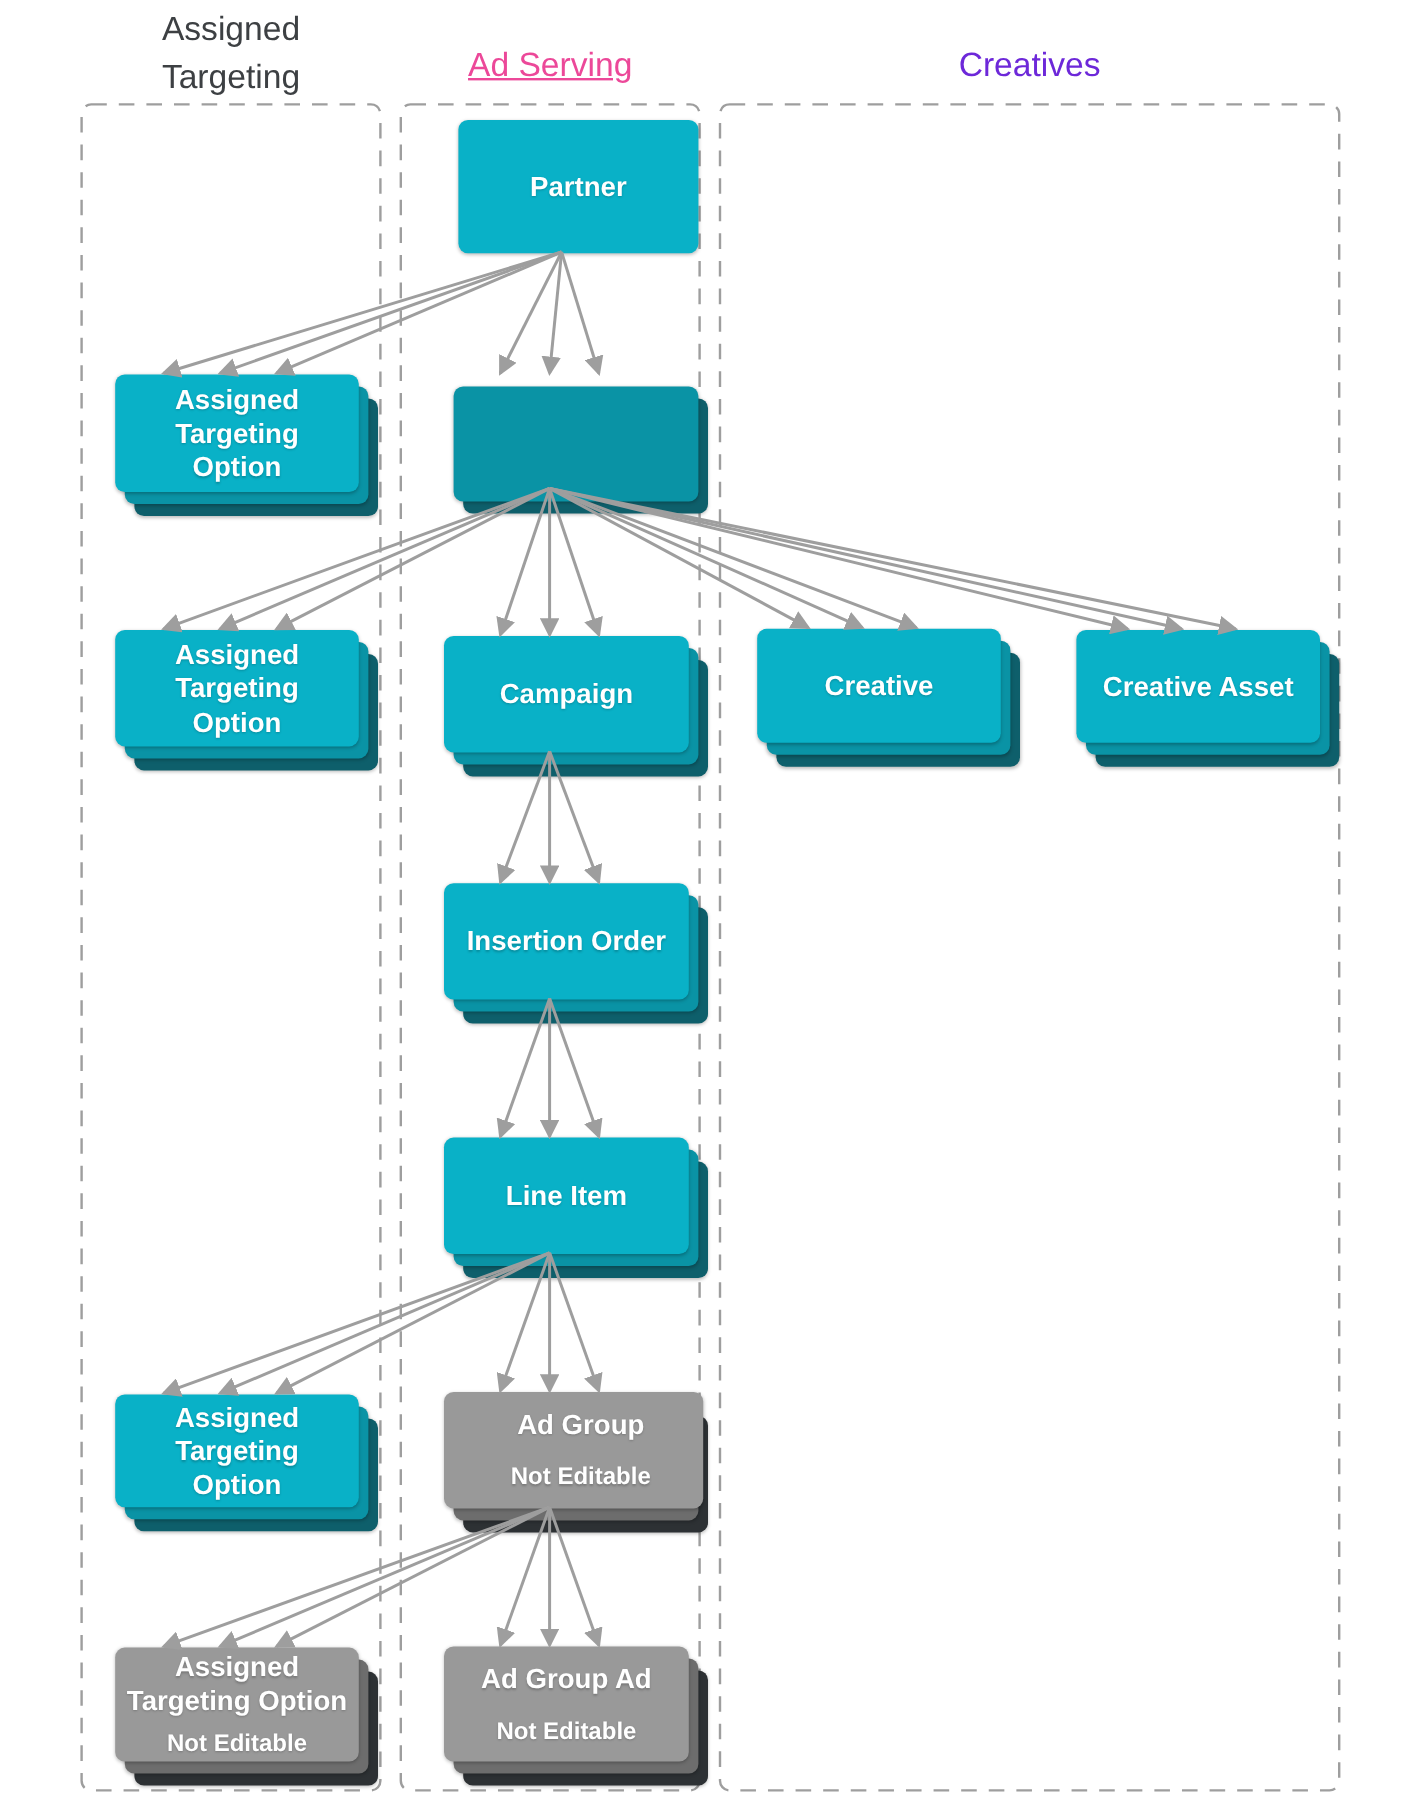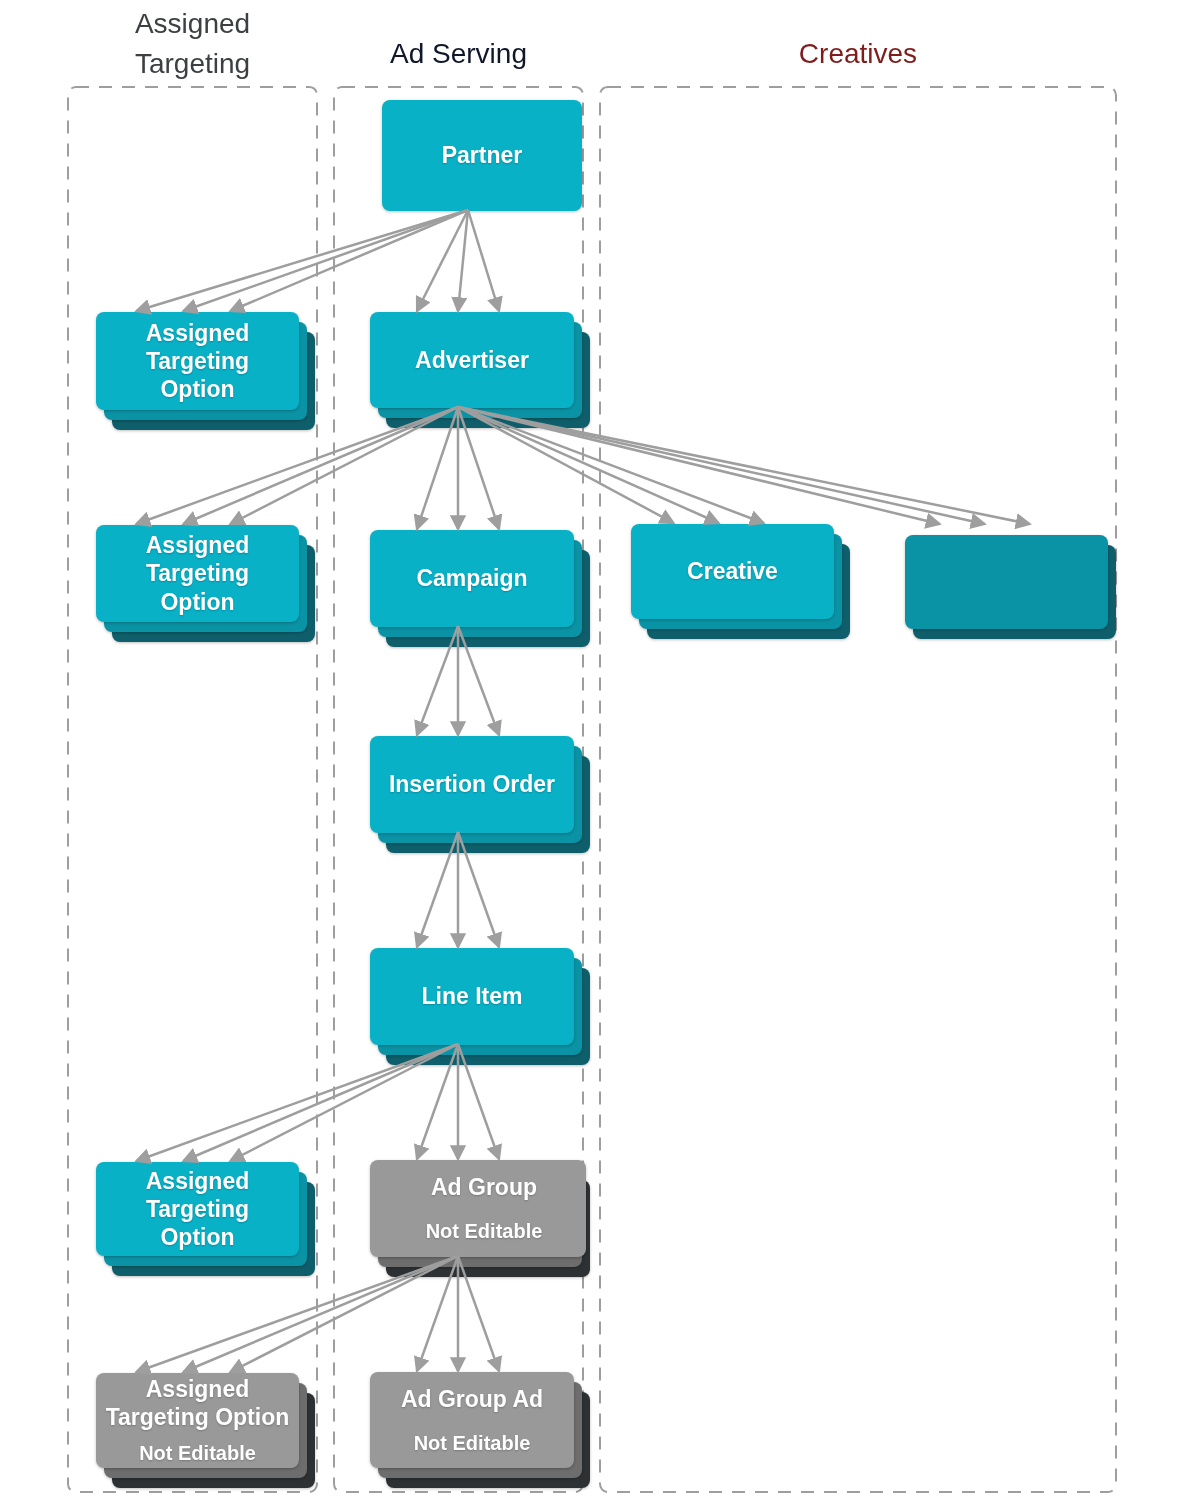--- a/index.html
+++ b/index.html
@@ -46,23 +46,20 @@
         <div class="box-layer" style="left: 8px; top: 10px; width: 203px; height: 98px; background: rgb(10, 147, 165);"></div>
         <div class="box-layer box-front" style="left: 0px; top: 0px; width: 203px; height: 98px; background: rgb(9, 177, 199); color: rgb(255, 255, 255);">
           <div class="box-label-line">Assigned</div>
           <div class="box-label-line">Targeting</div>
           <div class="box-label-line">Option</div>
         </div>
       </div>
       <div class="node" style="left: 356px; top: 312px; width: 220px; height: 116px;">
         <div class="box-layer" style="left: 16px; top: 20px; width: 204px; height: 96px; background: rgb(14, 95, 107);"></div>
         <div class="box-layer" style="left: 8px; top: 10px; width: 204px; height: 96px; background: rgb(10, 147, 165);"></div>
-        <div class="box-layer box-front" style="left: 0px; top: 0px; width: 204px; height: 96px; background: rgb(9, 177, 199); color: rgb(255, 255, 255);">
-          <div class="box-label-line">Advertiser</div>
-        </div>
       </div>
       <div class="node" style="left: 82px; top: 525px; width: 219px; height: 117px;">
         <div class="box-layer" style="left: 16px; top: 20px; width: 203px; height: 97px; background: rgb(14, 95, 107);"></div>
         <div class="box-layer" style="left: 8px; top: 10px; width: 203px; height: 97px; background: rgb(10, 147, 165);"></div>
         <div class="box-layer box-front" style="left: 0px; top: 0px; width: 203px; height: 97px; background: rgb(9, 177, 199); color: rgb(255, 255, 255);">
           <div class="box-label-line">Assigned</div>
           <div class="box-label-line">Targeting</div>
           <div class="box-label-line">Option</div>
         </div>
       </div>
@@ -76,20 +73,23 @@
       <div class="node" style="left: 617px; top: 524px; width: 219px; height: 115px;">
         <div class="box-layer" style="left: 16px; top: 20px; width: 203px; height: 95px; background: rgb(14, 95, 107);"></div>
         <div class="box-layer" style="left: 8px; top: 10px; width: 203px; height: 95px; background: rgb(10, 147, 165);"></div>
         <div class="box-layer box-front" style="left: 0px; top: 0px; width: 203px; height: 95px; background: rgb(9, 177, 199); color: rgb(255, 255, 255);">
           <div class="box-label-line">Creative</div>
         </div>
       </div>
       <div class="node" style="left: 883px; top: 525px; width: 219px; height: 114px;">
         <div class="box-layer" style="left: 16px; top: 20px; width: 203px; height: 94px; background: rgb(14, 95, 107);"></div>
         <div class="box-layer" style="left: 8px; top: 10px; width: 203px; height: 94px; background: rgb(10, 147, 165);"></div>
+        <div class="box-layer box-front" style="left: 0px; top: 0px; width: 203px; height: 94px; background: rgb(9, 177, 199); color: rgb(255, 255, 255);">
+          <div class="box-label-line">Creative Asset</div>
+        </div>
       </div>
       <div class="node" style="left: 356px; top: 736px; width: 220px; height: 117px;">
         <div class="box-layer" style="left: 16px; top: 20px; width: 204px; height: 97px; background: rgb(14, 95, 107);"></div>
         <div class="box-layer" style="left: 8px; top: 10px; width: 204px; height: 97px; background: rgb(10, 147, 165);"></div>
         <div class="box-layer box-front" style="left: 0px; top: 0px; width: 204px; height: 97px; background: rgb(9, 177, 199); color: rgb(255, 255, 255);">
           <div class="box-label-line">Insertion Order</div>
         </div>
       </div>
       <div class="node" style="left: 356px; top: 948px; width: 220px; height: 117px;">
         <div class="box-layer" style="left: 16px; top: 20px; width: 204px; height: 97px; background: rgb(14, 95, 107);"></div>
@@ -173,19 +173,19 @@
       <line x1="458" y1="1256" x2="183.5" y2="1372" stroke="#9e9e9e" stroke-width="2.5" marker-end="url(#arw)"></line>
       <line x1="458" y1="1256" x2="230.5" y2="1372" stroke="#9e9e9e" stroke-width="2.5" marker-end="url(#arw)"></line>
       <line x1="458" y1="1256" x2="417" y2="1371" stroke="#9e9e9e" stroke-width="2.5" marker-end="url(#arw)"></line>
       <line x1="458" y1="1256" x2="458" y2="1371" stroke="#9e9e9e" stroke-width="2.5" marker-end="url(#arw)"></line>
       <line x1="458" y1="1256" x2="499" y2="1371" stroke="#9e9e9e" stroke-width="2.5" marker-end="url(#arw)"></line>
     </svg>
 <div class="col-header" style="left: 17px; width: 351px; top: 4px; color: rgb(61, 64, 67);">
       <div>Assigned</div>
       <div>Targeting</div>
     </div>
-    <div class="col-header" style="left: 283px; width: 351px; top: 34px; color: #0f172a;">
+    <div class="col-header" style="left: 283px; width: 351px; top: 34px; color: #ec4899; text-decoration: underline;">
       <div>Ad Serving</div>
     </div>
-    <div class="col-header" style="left: 549px; width: 618px; top: 34px; color: #7f1d1d;">
+    <div class="col-header" style="left: 549px; width: 618px; top: 34px; color: #6d28d9;">
       <div>Creatives</div>
     </div>
   </div>
 
 </body></html>

